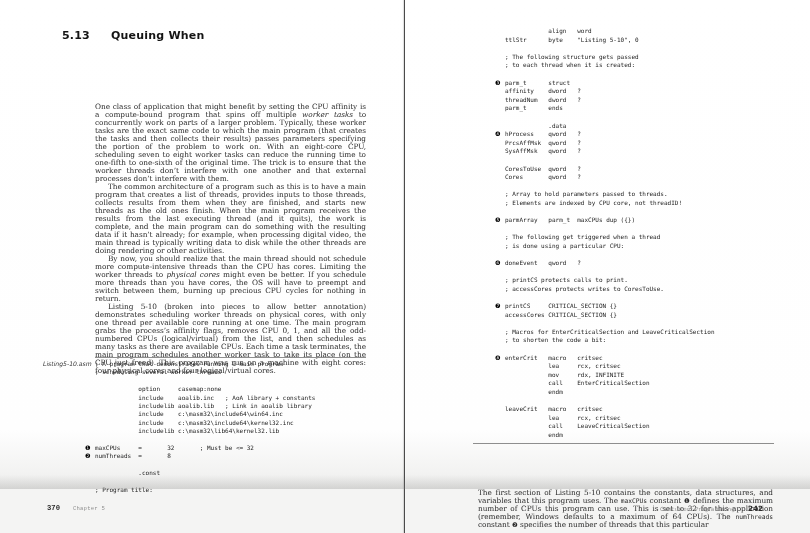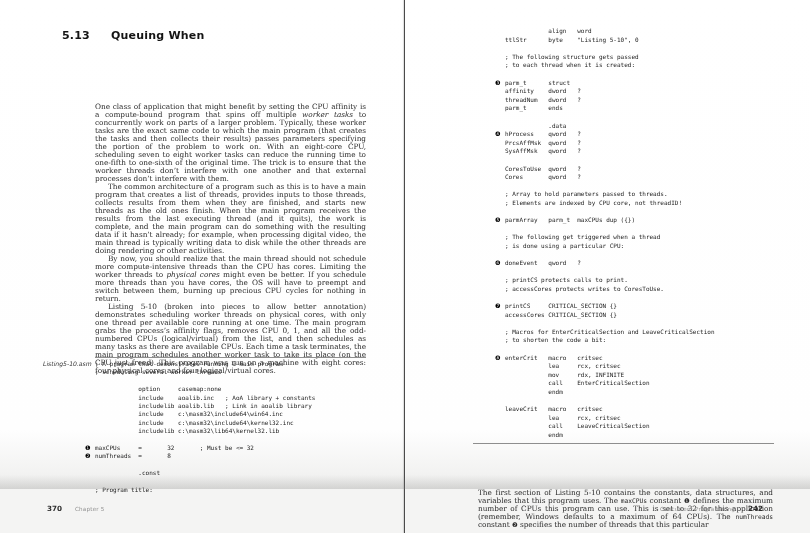--- a/index.html
+++ b/index.html
@@ -64,21 +64,21 @@
   .listing-label{
     position:absolute;left:43px;top:360px;
     font-family:"DejaVu Sans", sans-serif;font-style:italic;
     font-size:6.1px;color:#333;
   }
   
   .footer{
     position:absolute;top:504px;display:flex;align-items:baseline;
     font-family:"DejaVu Sans", sans-serif;
   }
-  .footer-left{left:47px;}
+  .footer-left{left:47px;font-family:Liberation Mono, monospace;}
   .footer-right{right:47px;}
   .pg-num{font-weight:bold;font-size:7.2px;color:#2e2e2e;}
   .ft-label{font-size:5.6px;color:#8f8f8f;letter-spacing:.2px;}
   .footer-left .ft-label{margin-left:13px;}
   .footer-right .ft-label{margin-right:13px;}
 </style>
 </head>
 <body>
 
 <div class="spread">

